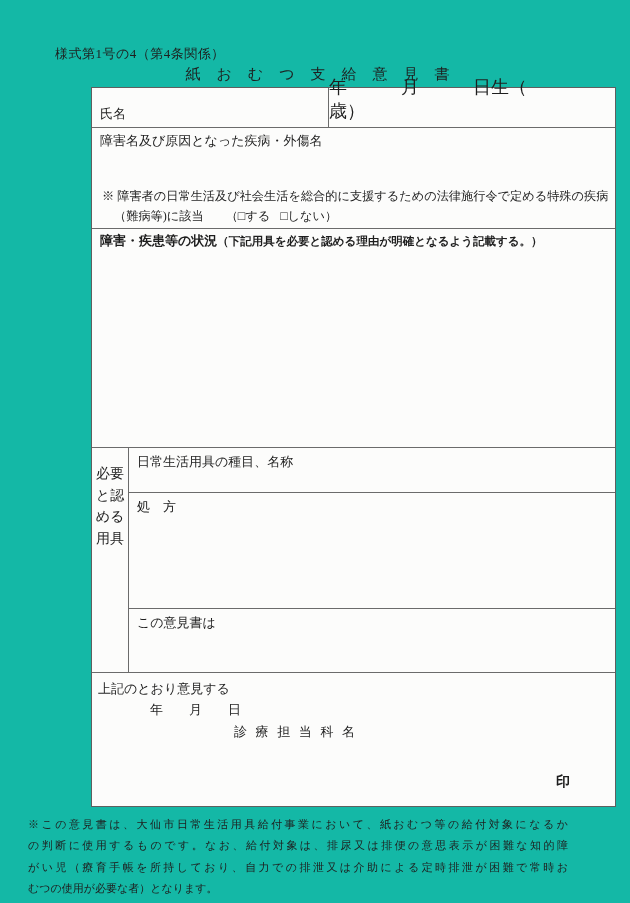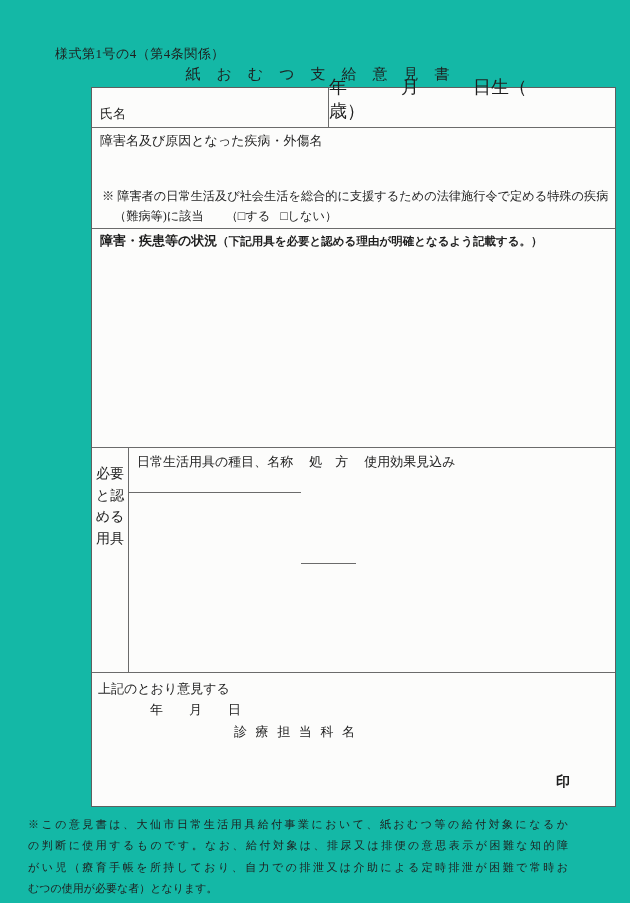--- a/index.html
+++ b/index.html
@@ -31,21 +31,21 @@
   .cb-gap{display:inline-block;width:10px;}
   .row3{height:219px;font-weight:bold;}
   .row3-label{padding:3px 8px 0 8px;font-size:13px;}
   .label-note{font-size:11.5px;}
   .row4{height:225px;display:flex;}
   .col-vert{
     width:37px;border-right:1px solid #6b6b6b;box-sizing:border-box;
     padding-top:15px;font-size:14px;line-height:21.5px;text-align:center;
     word-break:break-all;
   }
-  .col-items{flex:1;display:flex;}
+  .col-items{flex:1;display:flex;flex-direction:column;}
   .item{box-sizing:border-box;padding:5px 8px 0 8px;font-size:13px;}
   .item-1{height:45px;border-bottom:1px solid #6b6b6b;}
   .item-2{height:116px;border-bottom:1px solid #6b6b6b;}
   .item-3{flex:1;}
   .row5{height:134px;border-bottom:none;padding:7px 0 0 6px;box-sizing:border-box;font-size:13px;}
   .opinion-date{margin-left:52px;margin-top:3px;height:20px;}
   .opinion-fields{margin-left:136px;margin-top:2px;}
   .opinion-field-line{height:20px;letter-spacing:1px;}
   .jfield{display:inline-block;width:122px;text-align:justify;text-align-last:justify;}
   .seal{
@@ -96,21 +96,21 @@
     <div class="row row4">
       <div class="col-vert">必要と認める用具</div>
       <div class="col-items">
         <div class="item item-1">
           <span>日常生活用具の種目、名称</span>
         </div>
         <div class="item item-2">
           <span>処　方</span>
         </div>
         <div class="item item-3">
-          <span>使用効果見込み</span>
+          <span>この意見書は</span>
         </div>
       </div>
     </div>
 
     <div class="row row5">
       <div>上記のとおり意見する</div>
       <div class="opinion-date">年　　月　　日</div>
       <div class="opinion-fields">
         <div class="opinion-field-line">
           <span class="jfield">診療担当科名</span>

